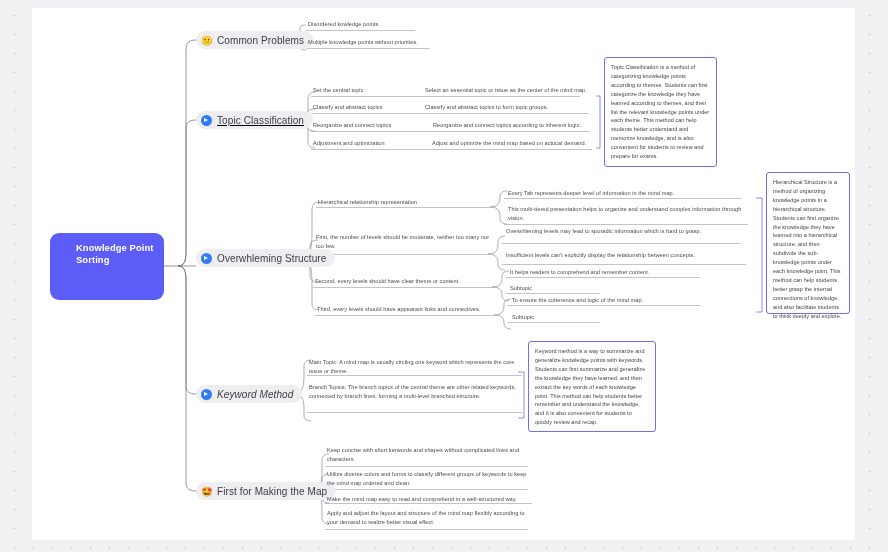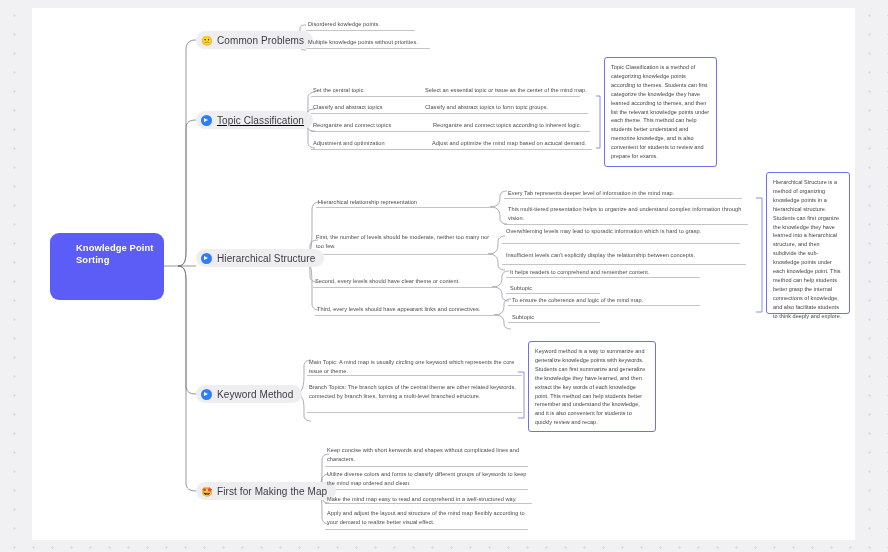--- a/index.html
+++ b/index.html
@@ -250,42 +250,42 @@
   <div class="leaf" style="left:425px; top:103px; width:170px;">Classify and abstract topics to form topic groups.</div>
   <div class="leaf" style="left:313px; top:121px; width:118px;">Reorganize and connect topics</div>
   <div class="leaf" style="left:433px; top:121px; width:165px;">Reorganize and connect topics according to inherent logic.</div>
   <div class="leaf" style="left:313px; top:139px; width:115px;">Adjustment and optimization</div>
   <div class="leaf" style="left:432px; top:139px; width:166px;">Adjust and optimize the mind map based on actucal demand.</div>
 
   <div class="note" style="left:604px; top:57px; width:113px; height:110px;">Topic Classification is a method of categorizing knowledge points according to themes. Students can first categorize the knowledge they have learned according to themes, and then list the relevant knowledge points under each theme. This method can help students better understand and memorize knowledge, and is also convenient for students to review and prepare for exams.</div>
 
   <div class="branch" style="left:196px; top:249px;">
     <span class="bi ico-arrow"></span>
-    <span class="blabel">Hierarchical Structure</span>
+    <span class="blabel">Overwhleming Structure</span>
   </div>
 
   <div class="leaf" style="left:318px; top:198px; width:175px;">Hierarchical relationship representation</div>
   <div class="leaf" style="left:508px; top:189px; width:240px;">Every Tab represents deeper level  of information in the mind map.</div>
   <div class="leaf" style="left:508px; top:205px; width:240px;">This multi-tiered presentation helps to organize and understand complex information through vision.</div>
 
   <div class="leaf" style="left:316px; top:233px; width:177px;">First, the number of levels should be moderate, neither too many nor too few.</div>
   <div class="leaf" style="left:506px; top:227px; width:238px;">Overwhleming levels may lead to sporadic information which is hard to grasp.</div>
   <div class="leaf" style="left:506px; top:251px; width:242px;">Insufficient levels can't explicitly display the relationship between concepts.</div>
 
   <div class="leaf" style="left:315px; top:277px; width:180px;">Second, every levels should have clear theme or content.</div>
   <div class="leaf" style="left:510px; top:268px; width:195px;">It helps readers to comprehend and remember content.</div>
   <div class="leaf" style="left:510px; top:284px; width:95px;">Subtopic</div>
 
   <div class="leaf" style="left:317px; top:305px; width:182px;">Third, every levels should have appearant links and connectives.</div>
   <div class="leaf" style="left:512px; top:296px; width:195px;">To ensure the coherence and logic of the mind map.</div>
   <div class="leaf" style="left:512px; top:313px; width:95px;">Subtopic</div>
 
   <div class="note" style="left:766px; top:172px; width:84px; height:142px;">Hierarchical Structure is a method of organizing knowledge points in a hierarchical structure. Students can first organize the knowledge they have learned into a hierarchical structure, and then subdivide the sub-knowledge points under each knowledge point. This method can help students better grasp the internal connections of knowledge, and also facilitate students to think deeply and explore.</div>
 
-  <div class="branch" style="left:196px; top:385px;">
+  <div class="branch" style="left:196px; top:385px;font-style:italic;">
     <span class="bi ico-arrow"></span>
     <span class="blabel">Keyword Method</span>
   </div>
   <div class="leaf" style="left:309px; top:358px; width:212px;">Main Topic: A mind map is usually circling one keyword which represents the core issue or theme.</div>
   <div class="leaf" style="left:309px; top:383px; width:212px;">Branch Topics: The branch topics of the central theme are other related keywords, connected by branch lines, forming a multi-level branched etructure.</div>
 
   <div class="note" style="left:528px; top:341px; width:128px; height:91px;">Keyword method is a way to summarize and generalize knowledge points with keywords. Students can first summarize and generalize the knowledge they have learned, and then extract the key words of each knowledge point. This method can help students better remember and understand the knowledge, and it is also convenient for students to quickly review and recap.</div>
 
   <div class="branch" style="left:196px; top:482px;">
     <span class="bi ico-emoji">🤩</span>

